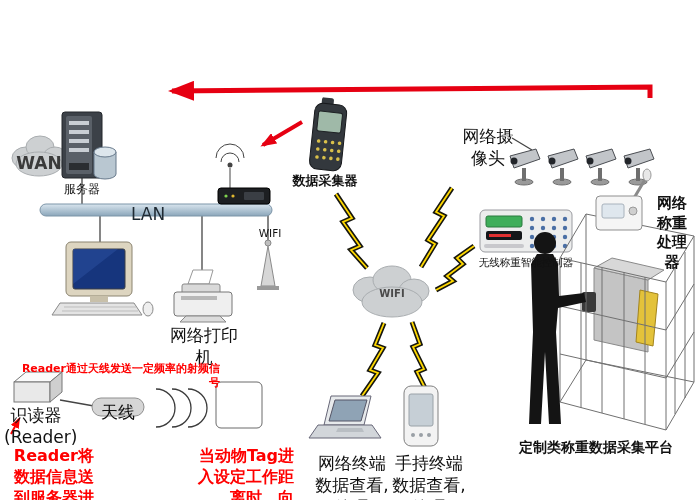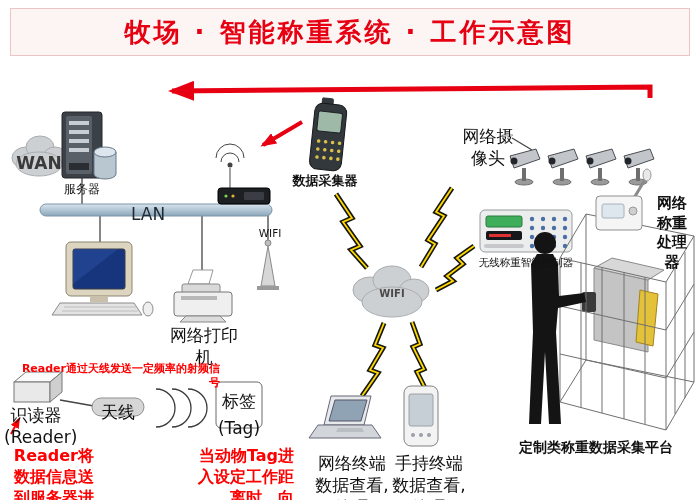--- a/index.html
+++ b/index.html
@@ -12,21 +12,20 @@
   .lbl{position:absolute;z-index:2;font-size:17px;color:#111;text-align:center;line-height:1.3;}
   .lbl .sub{display:block;}
   .note{color:#ff0000;font-weight:bold;text-align:right;margin-top:16px;}
   .big{font-weight:bold;font-size:13px;}
 </style>
 </head>
 <body>
 
 <div id="stage">
 
-  <div class="banner">牧场 · 智能称重系统 · 工作示意图</div>
 
   <svg class="overlay" width="700" height="500" viewBox="0 0 700 500">
     <defs>
       <marker id="arrowBig" markerUnits="userSpaceOnUse" markerWidth="26" markerHeight="20" refX="22" refY="10" orient="auto">
         <path d="M0,0 L26,10 L0,20 Z" fill="#e60012"></path>
       </marker>
       <marker id="arrowMid" markerUnits="userSpaceOnUse" markerWidth="16" markerHeight="12" refX="13" refY="6" orient="auto">
         <path d="M0,0 L16,6 L0,12 Z" fill="#e60012"></path>
       </marker>
       <marker id="arrowSm" markerUnits="userSpaceOnUse" markerWidth="11" markerHeight="9" refX="9" refY="4.5" orient="auto">
@@ -309,24 +308,20 @@
 
   <div class="lbl" style="left:372px;top:287px;width:40px;font-size:10px;color:#4a4a4a;font-weight:bold;">WIFI</div>
 
   <div class="lbl" style="left:4px;top:404px;width:64px;">
     <span class="sub">识读器</span>
     <span class="sub">(Reader)</span>
   </div>
 
   <div class="lbl" style="left:92px;top:401px;width:52px;">天线</div>
 
-  <div class="lbl" style="left:216px;top:388px;width:46px;line-height:1.6;">
-    <span class="sub">标签</span>
-    <span class="sub">(Tag)</span>
-  </div>
 
   <div class="lbl" style="left:308px;top:452px;width:88px;">
     <span class="sub">网络终端</span>
     <span class="sub">数据查看,管理</span>
   </div>
 
   <div class="lbl" style="left:390px;top:452px;width:78px;">
     <span class="sub">手持终端</span>
     <span class="sub">数据查看,管理</span>
   </div>

